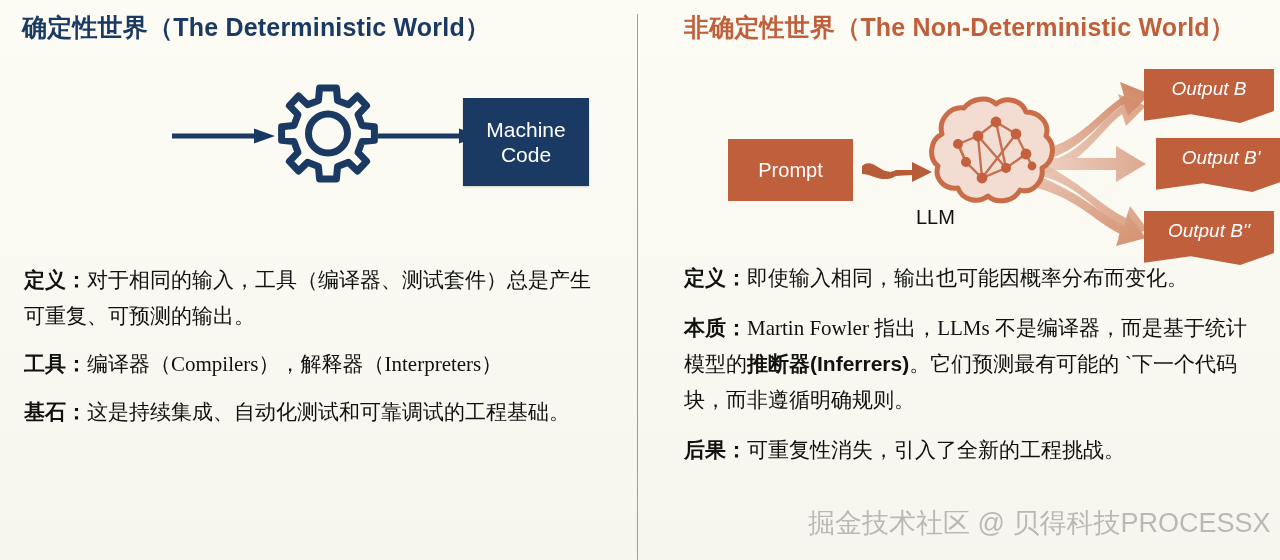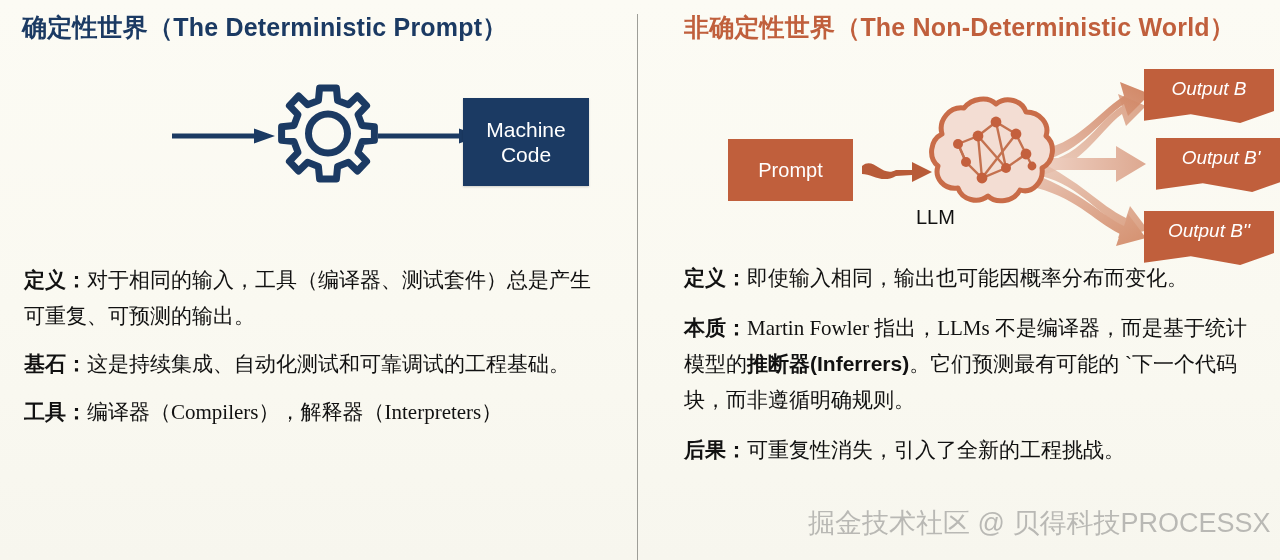--- a/index.html
+++ b/index.html
@@ -131,21 +131,21 @@
 </style>
 </head>
 <body>
 
 <div class="slide">
 
   <div class="divider"></div>
 
   <div class="panel panel-left">
 
-    <h1 class="heading heading-left">确定性世界（The Deterministic Prompt）</h1>
+    <h1 class="heading heading-left">确定性世界（The Deterministic World）</h1>
 
     <div class="diagram-left">
 
 
       <div class="arrow-navy" id="arrow1">
         <svg width="103" height="16" viewBox="0 0 103 16">
           <path d="M0 5.6 H82 V0.6 L103 8 L82 15.4 V10.4 H0 Z" fill="#1b3a63"></path>
         </svg>
       </div>
 
@@ -175,24 +175,24 @@
       </div>
 
       <div class="navy-box" id="box-machine">Machine Code</div>
     </div>
 
     <div class="body-text left-body">
       <p>
         <span class="lead">定义：</span><span>对于相同的输入，工具（编译器、测试套件）总是产生可重复、可预测的输出。</span>
       </p>
       <p>
+        <span class="lead">工具：</span><span class="serif">编译器（Compilers），解释器（Interpreters）</span>
+      </p>
+      <p>
         <span class="lead">基石：</span><span>这是持续集成、自动化测试和可靠调试的工程基础。</span>
-      </p>
-      <p>
-        <span class="lead">工具：</span><span class="serif">编译器（Compilers），解释器（Interpreters）</span>
       </p>
     </div>
   </div>
 
   <div class="panel panel-right">
 
     <h1 class="heading heading-right">非确定性世界（The Non-Deterministic World）</h1>
 
     <div class="diagram-right">
 

